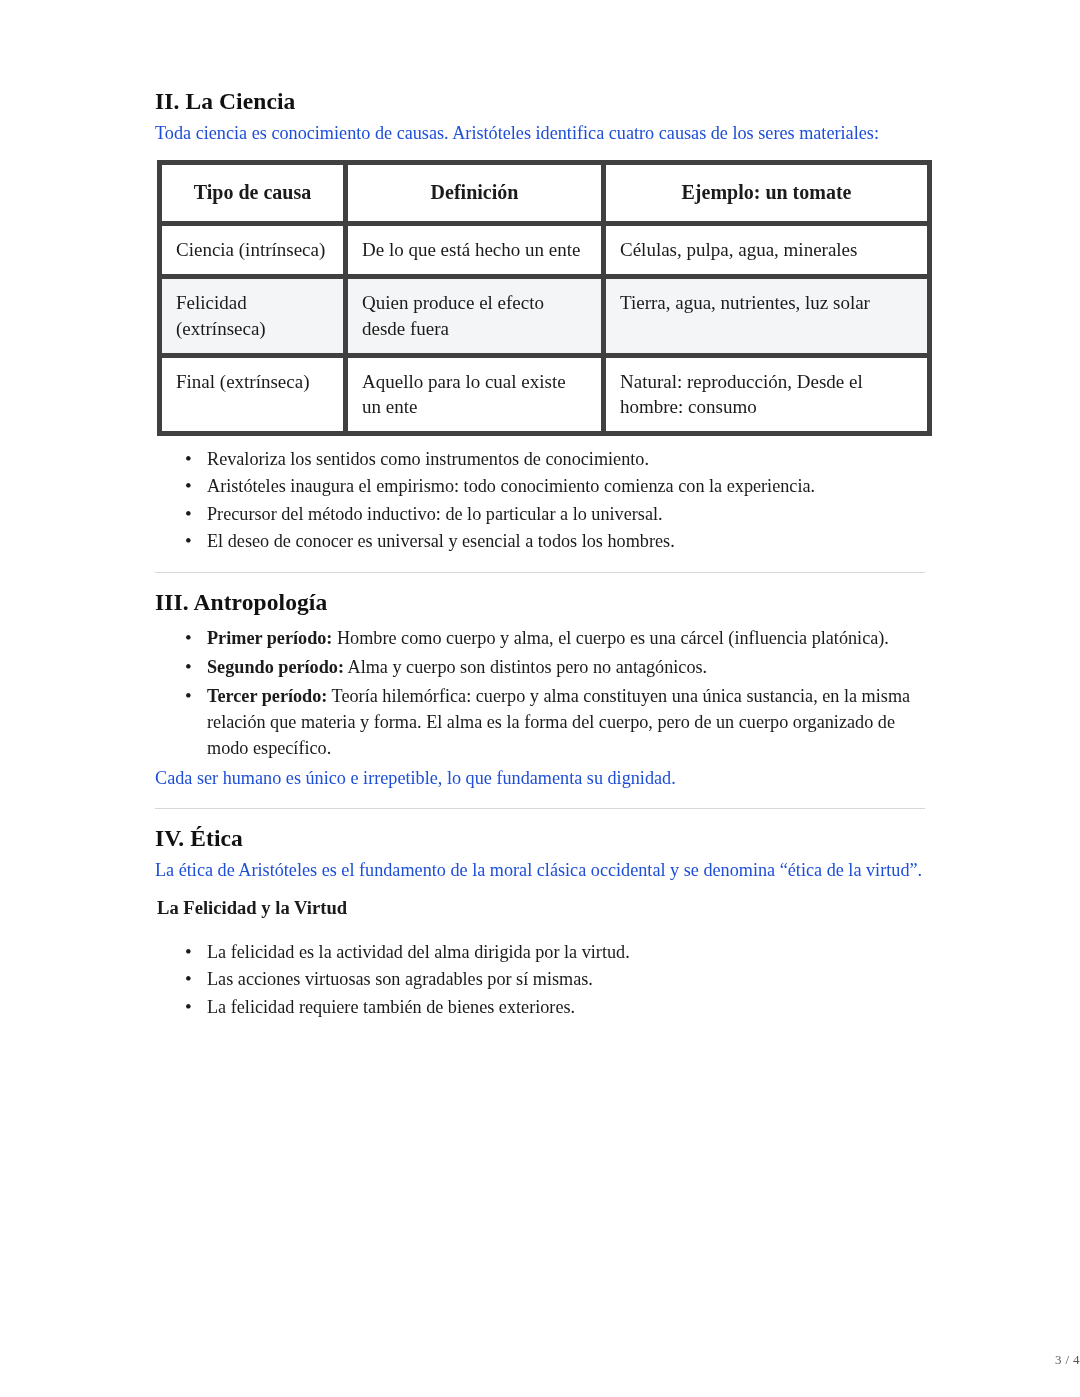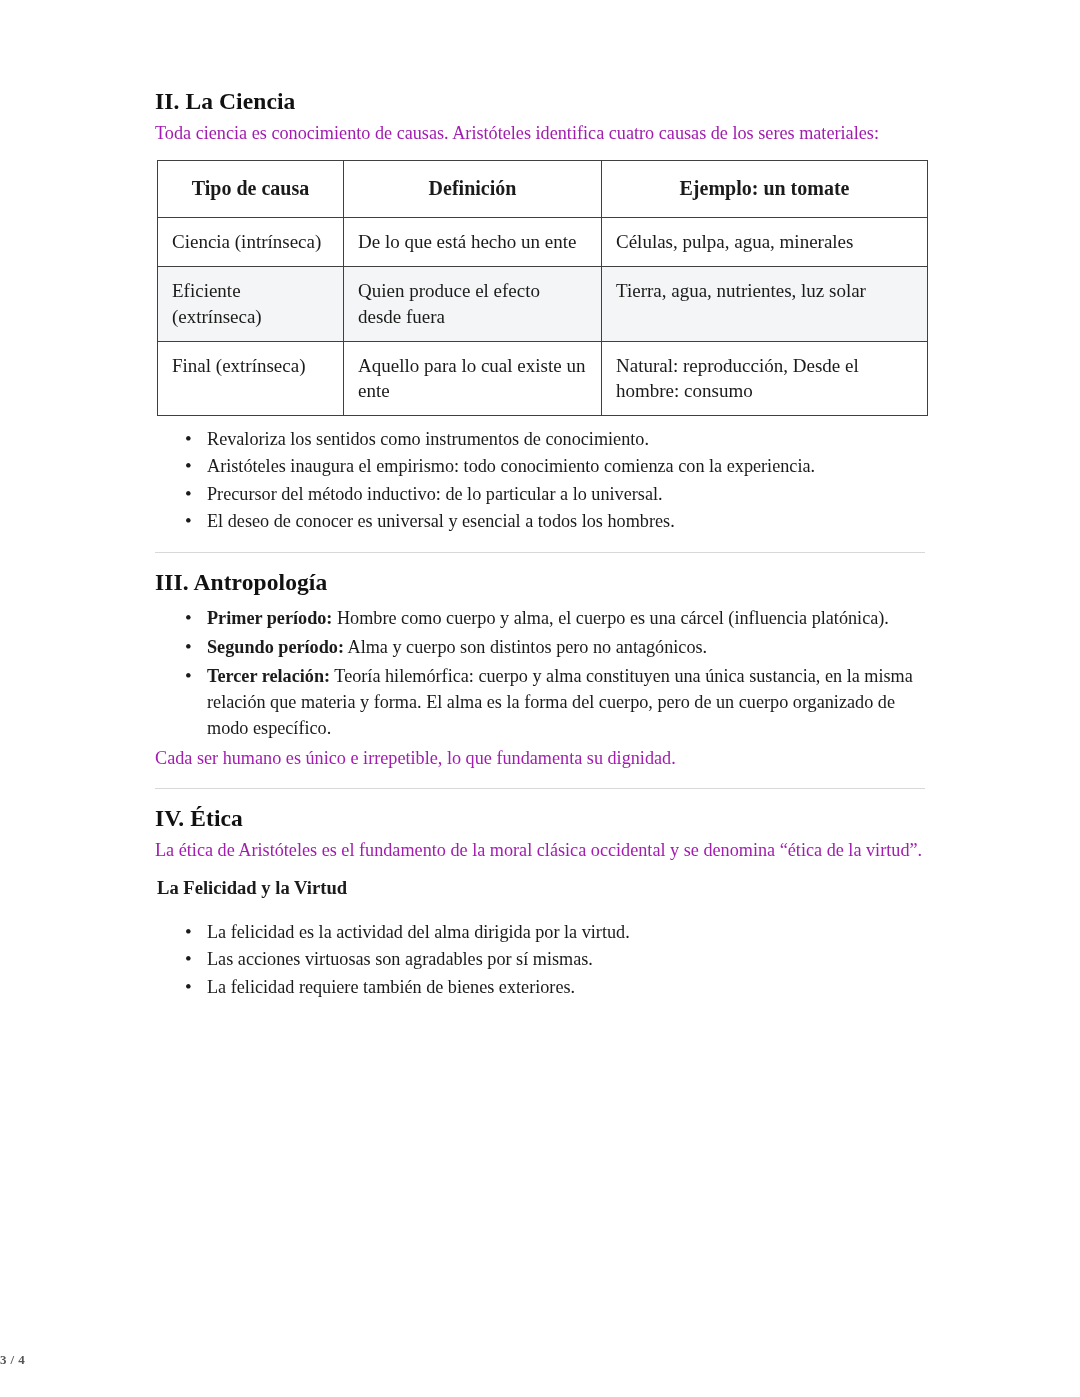--- a/index.html
+++ b/index.html
@@ -34,37 +34,37 @@
     font-size: 23.5px;
     font-weight: bold;
     margin: 0 0 6px 0;
     letter-spacing: 0.1px;
     color: #111;
   }
   p.para {
     font-size: 18.2px;
     line-height: 1.36;
     margin: 0 0 6px 0;
-    color: #a21caf;
+    color: #1d4ed8;
   }
   .hr {
     border: none;
     border-top: 1px solid #d8d8d8;
     margin: 18px 0 16px 0;
     height: 0;
   }
   
   table.causes {
     border-collapse: collapse;
     width: 770px;
     margin: 14px 0 10px 2px;
     table-layout: fixed;
   }
   table.causes th, table.causes td {
-    border: 1px solid #404040;
+    border: 5px solid #404040;
     vertical-align: top;
     padding: 11px 14px 12px 14px;
     font-size: 19px;
     line-height: 1.32;
   }
   table.causes thead th {
     text-align: center;
     font-weight: bold;
     font-size: 20px;
     background: #ffffff;
@@ -111,23 +111,23 @@
   h3.subhead {
     font-size: 18.6px;
     font-weight: bold;
     margin: 14px 0 20px 2px;
   }
   .footer {
     position: absolute;
     left: 0;
     top: 1352px;
     width: 1080px;
-    text-align: left;
+    text-align: right;
     font-size: 13px;
-    font-weight: bold;
+    font-weight: normal;
     color: #555;
     letter-spacing: 0.4px;
     font-family: "Liberation Serif", "DejaVu Serif", serif;
   }
 </style>
 </head>
 <body>
 
 <div class="page">
   <div class="content">
@@ -148,21 +148,21 @@
           <th>Ejemplo: un tomate</th>
         </tr>
       </thead>
       <tbody>
         <tr>
           <td>Ciencia (intrínseca)</td>
           <td>De lo que está hecho un ente</td>
           <td>Células, pulpa, agua, minerales</td>
         </tr>
         <tr>
-          <td>Eficiente (extrínseca)</td>
+          <td>Felicidad (extrínseca)</td>
           <td>Quien produce el efecto desde fuera</td>
           <td>Tierra, agua, nutrientes, luz solar</td>
         </tr>
         <tr>
           <td>Final (extrínseca)</td>
           <td>Aquello para lo cual existe un ente</td>
           <td>Natural: reproducción, Desde el hombre: consumo</td>
         </tr>
       </tbody>
     </table>
@@ -179,21 +179,21 @@
     <h2 class="section-title">III. Antropología</h2>
 
     <ul class="bullets loose">
       <li>
         <b class="lead">Primer período:</b><span> Hombre como cuerpo y alma, el cuerpo es una cárcel (influencia platónica).</span>
       </li>
       <li>
         <b class="lead">Segundo período:</b><span> Alma y cuerpo son distintos pero no antagónicos.</span>
       </li>
       <li>
-        <b class="lead">Tercer relación:</b><span> Teoría hilemórfica: cuerpo y alma constituyen una única sustancia, en la misma relación que materia y forma. El alma es la forma del cuerpo, pero de un cuerpo organizado de modo específico.</span>
+        <b class="lead">Tercer período:</b><span> Teoría hilemórfica: cuerpo y alma constituyen una única sustancia, en la misma relación que materia y forma. El alma es la forma del cuerpo, pero de un cuerpo organizado de modo específico.</span>
       </li>
     </ul>
 
     <p class="para" style="">Cada ser humano es único e irrepetible, lo que fundamenta su dignidad.</p>
 
     <hr class="hr">
 
     <h2 class="section-title">IV. Ética</h2>
     <p class="para">La ética de Aristóteles es el fundamento de la moral clásica occidental y se denomina “ética de la virtud”.</p>
 

